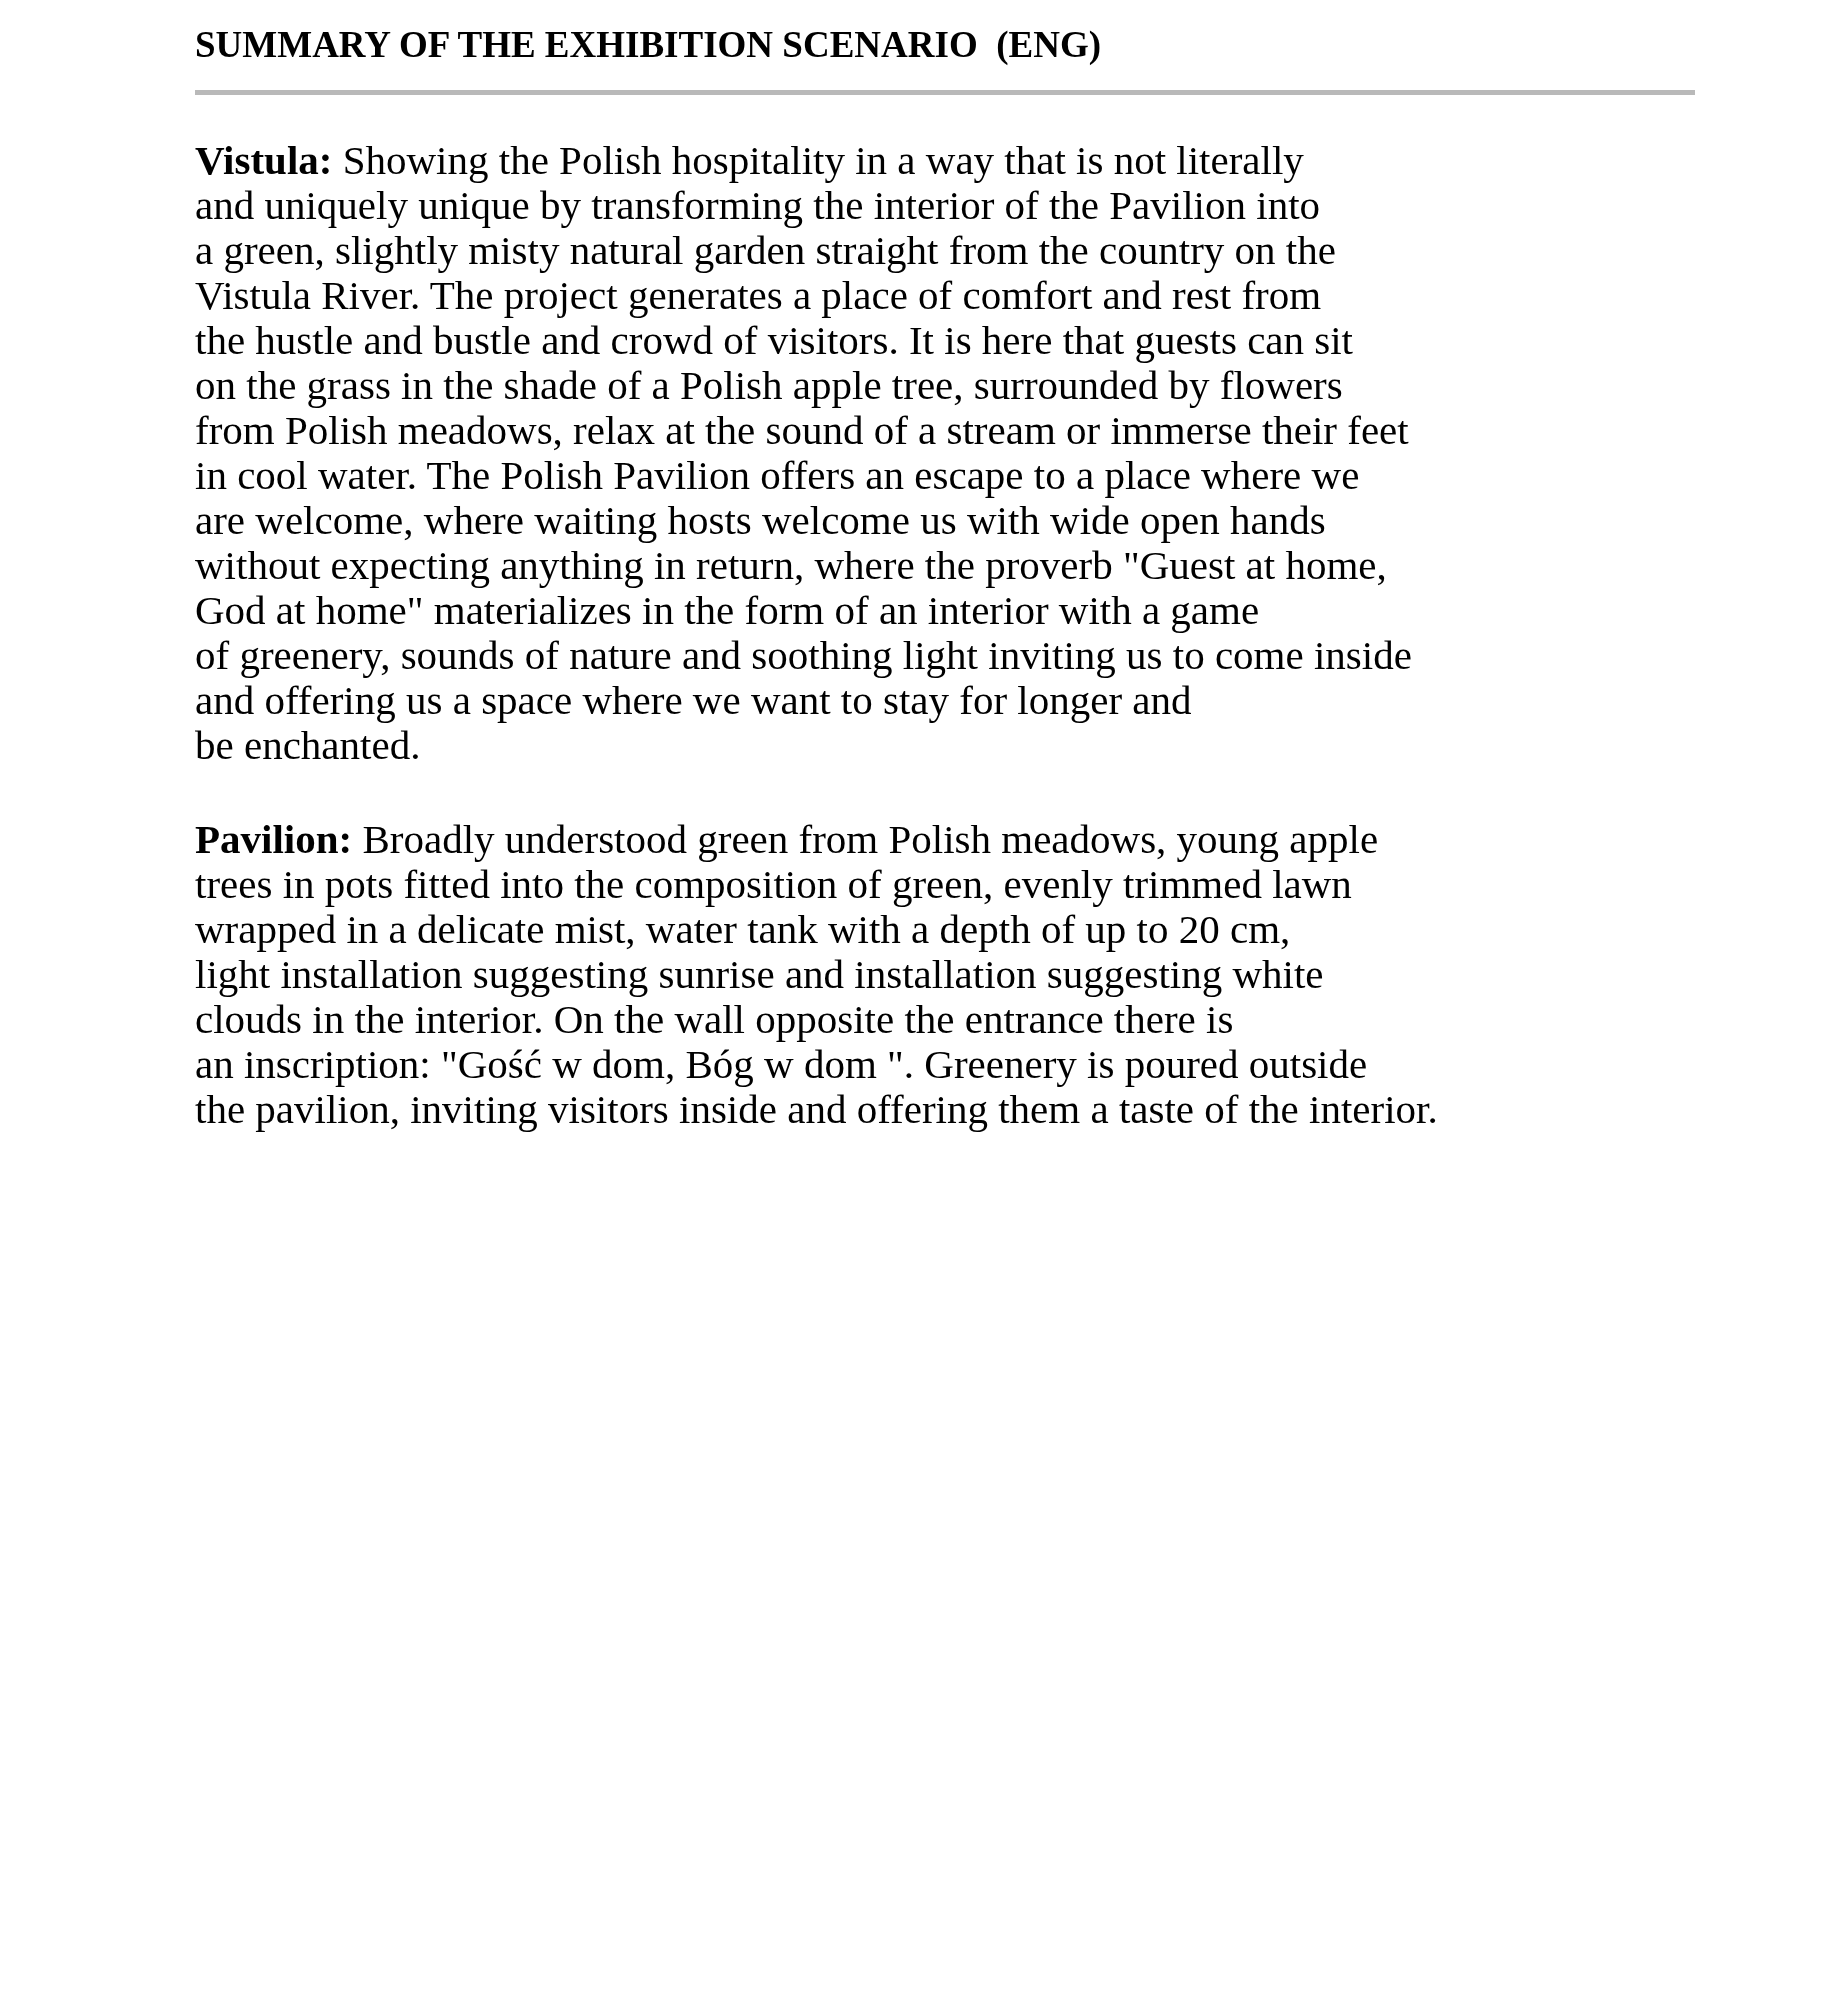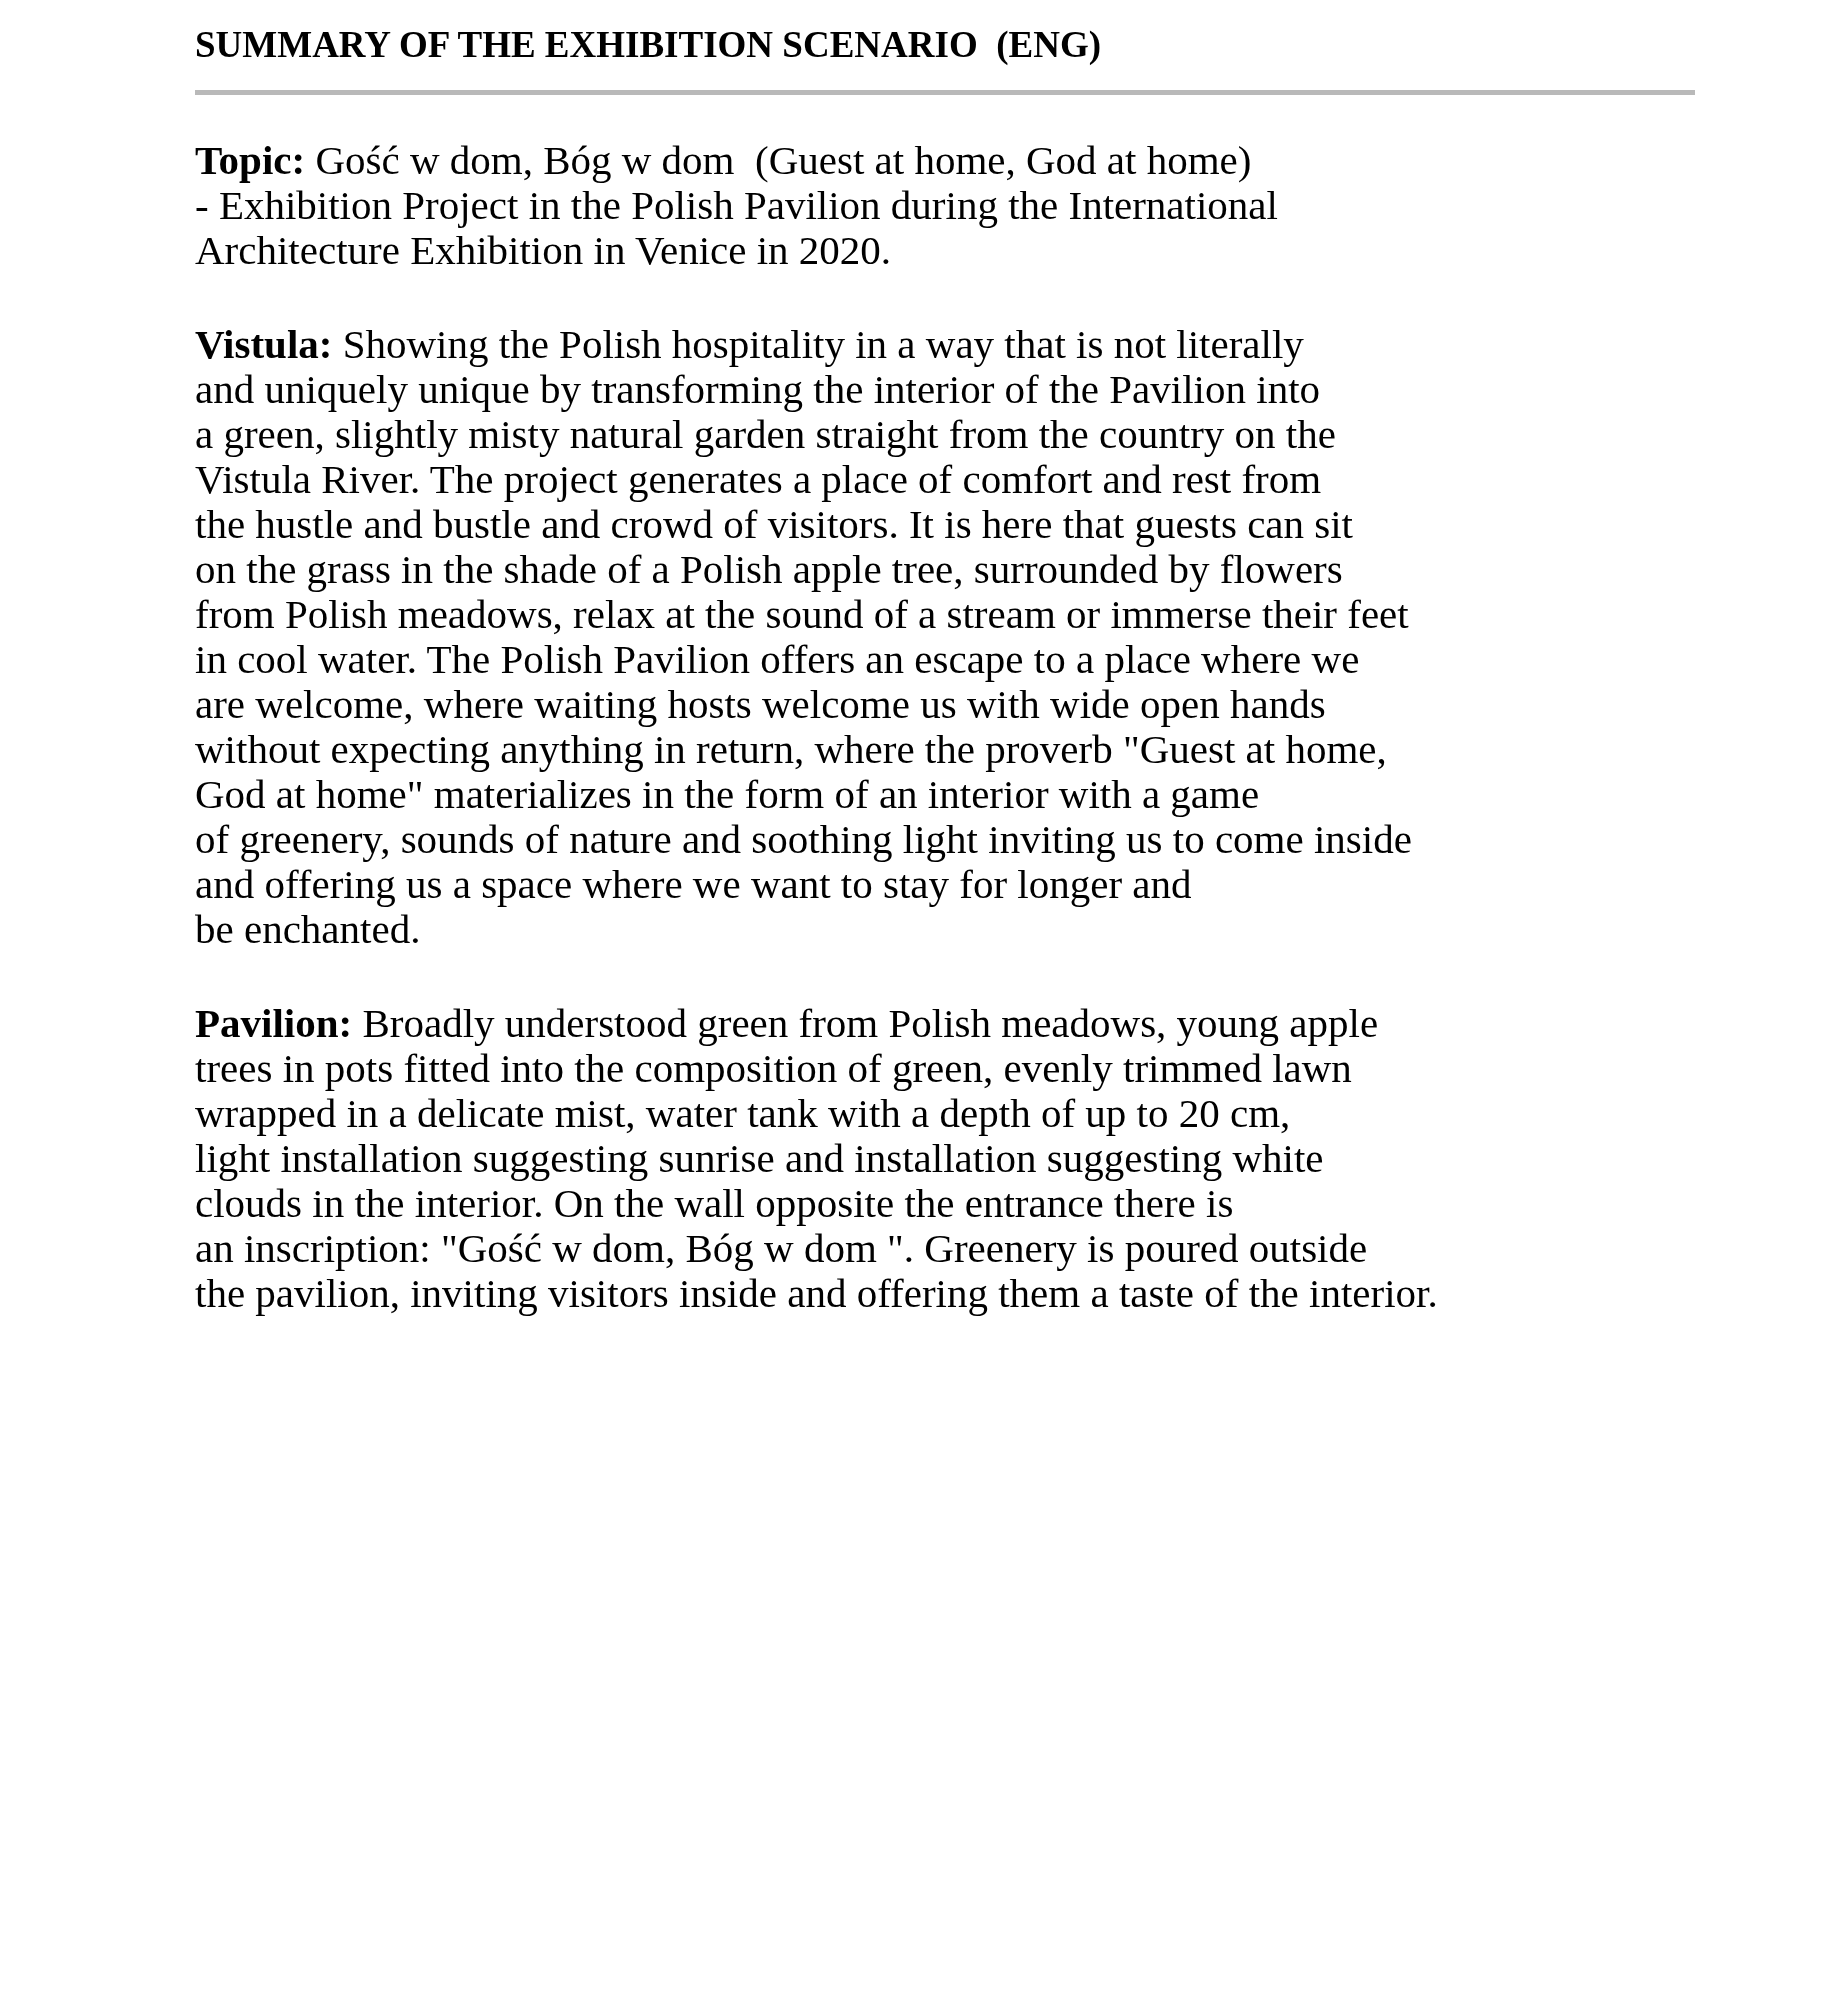--- a/index.html
+++ b/index.html
@@ -54,23 +54,20 @@
 
 <div class="page">
   <div class="content">
 
     <h1 class="doc-title">SUMMARY OF THE EXHIBITION SCENARIO  (ENG)</h1>
 
     <div class="rule"></div>
 
     <div class="body-text">
 
-      <p class="para"><span class="lead">Topic:</span><span> Gość w dom, Bóg w dom  (Guest at home, God at home)
-- Exhibition Project in the Polish Pavilion during the International
-Architecture Exhibition in Venice in 2020.</span></p>
 
       <p class="para"><span class="lead">Vistula:</span><span> Showing the Polish hospitality in a way that is not literally
 and uniquely unique by transforming the interior of the Pavilion into
 a green, slightly misty natural garden straight from the country on the
 Vistula River. The project generates a place of comfort and rest from
 the hustle and bustle and crowd of visitors. It is here that guests can sit
 on the grass in the shade of a Polish apple tree, surrounded by flowers
 from Polish meadows, relax at the sound of a stream or immerse their feet
 in cool water. The Polish Pavilion offers an escape to a place where we
 are welcome, where waiting hosts welcome us with wide open hands

